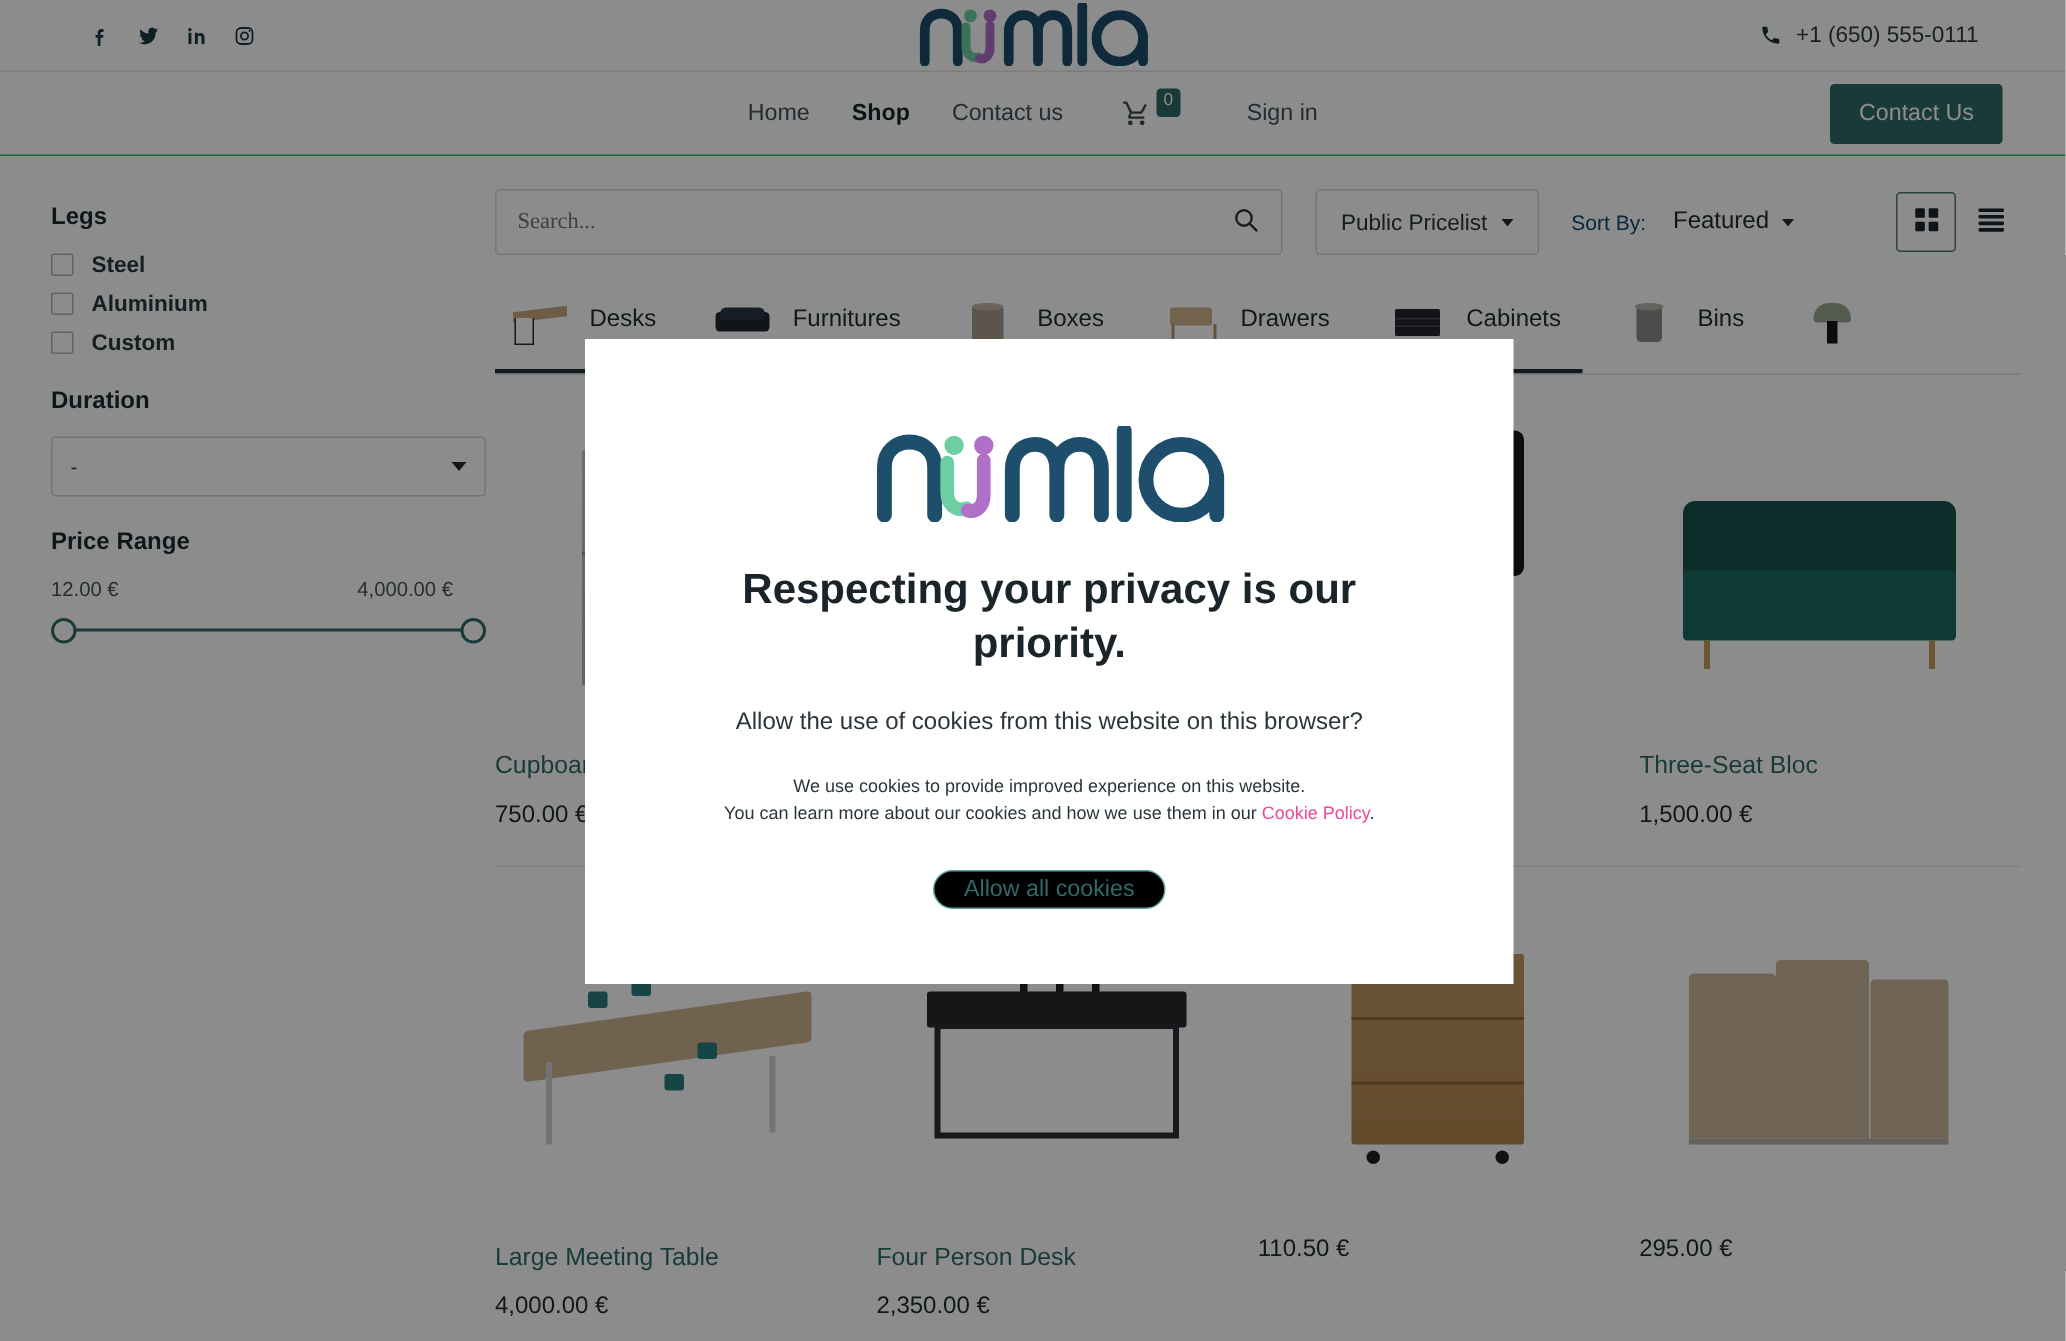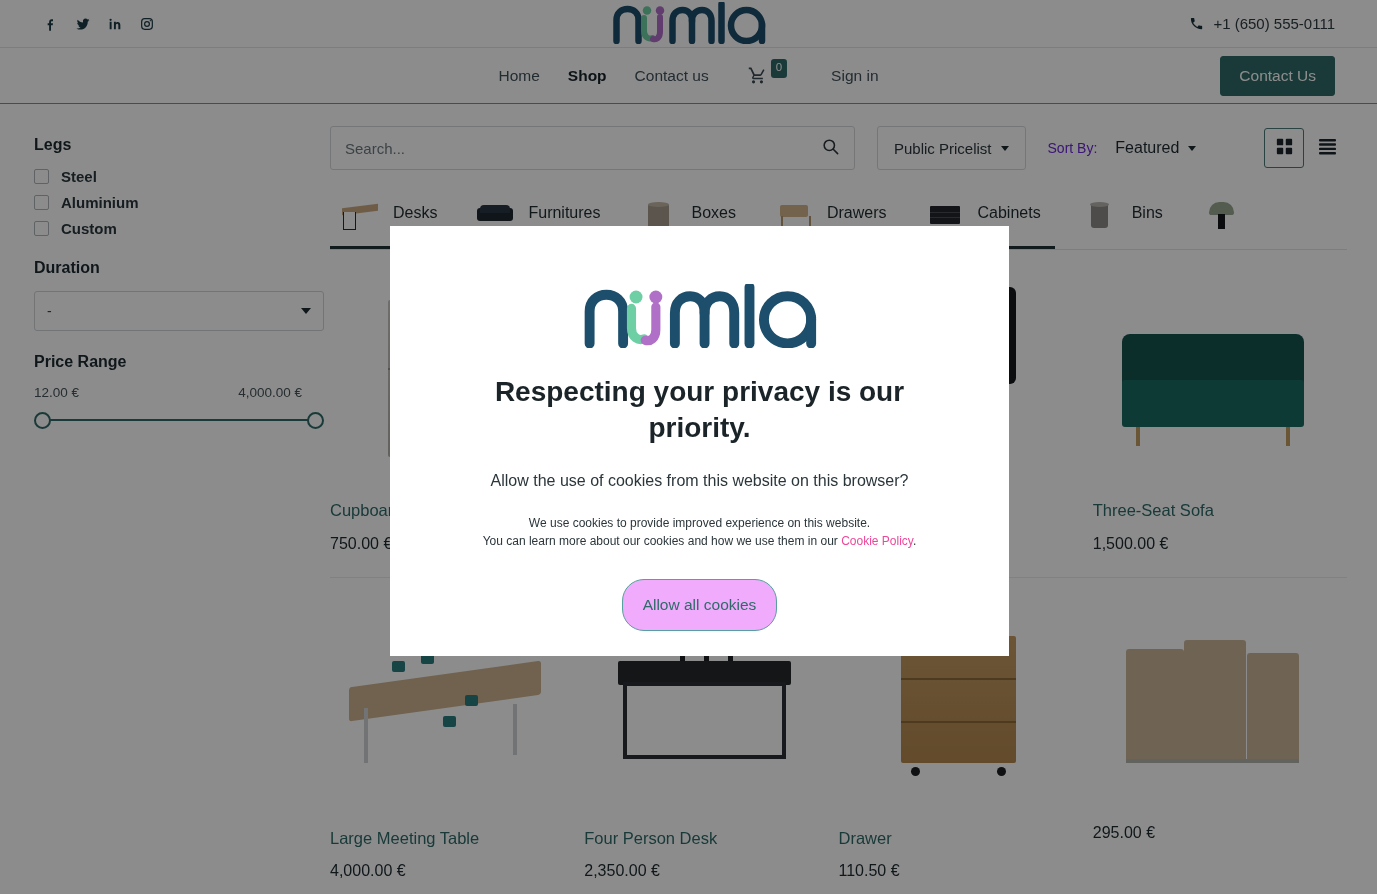--- a/index.html
+++ b/index.html
@@ -25,21 +25,21 @@
     z-index: 50;
   }
 
   
   .topbar {
     position: relative;
     height: 48px;
     border-bottom: 1px solid #e4e4e4;
     display: flex;
     align-items: center;
-    padding: 0 42px;
+    padding: 0 58px;
   }
   .social {
     display: flex;
     align-items: center;
     gap: 14px;
   }
   .social a {
     color: #1b3a44;
     display: inline-flex;
     align-items: center;
@@ -251,21 +251,21 @@
     overflow: hidden;
   }
   .search-input {
     flex: 1 1 auto;
     border: 0;
     outline: 0;
     font-size: 15px;
     color: #44525a;
     padding: 0 14px;
     height: 100%;
-    font-family: Liberation Sans, sans-serif;
+    font-family: Liberation Serif, serif;
     background: transparent;
   }
   .search-input::placeholder { color:#6c797f; }
   .search-btn {
     width: 48px; height: 100%;
     background: transparent;
     border: 0;
     cursor: pointer;
     display: flex;
     align-items: center;
@@ -291,21 +291,21 @@
   .caret-dn {
     width: 0; height: 0;
     border-left: 4.5px solid transparent;
     border-right: 4.5px solid transparent;
     border-top: 5.5px solid #1e2b30;
     display: inline-block;
   }
   .sortby-label {
     margin-left: 22px;
     font-size: 14px;
-    color: #6d28d9;
+    color: #0c4a6e;
     white-space: nowrap;
   }
   .sort-btn {
     margin-left: 10px;
     height: 44px;
     background: transparent;
     border: 0;
     font-size: 16px;
     color: #1e2b30;
     padding: 0 8px;
@@ -482,24 +482,24 @@
     text-align: center;
     line-height: 1.56;
     margin: 0 0 28px;
     max-width: 480px;
   }
   .modal-p a { color: #ec4899; text-decoration: none; text-align: center; }
   .modal-btns { display: flex; gap: 10px; }
   .pill {
     border: 1px solid #56a09d;
     color: #2e6b68;
-    background: #f0abfc;
+    background: #000000;
     border-radius: 22px;
     font-size: 15.5px;
-    padding: 16px 20px;
+    padding: 3px 20px;
     cursor: pointer;
     font-family: inherit;
     white-space: nowrap;
   }
 </style>
 </head>
 <body>
 
 <div id="page">
 
@@ -713,21 +713,21 @@
           <a class="card-name" href="#">Office Chair Black</a>
           <div class="card-price"></div>
         </div>
 
         <div class="card">
           <div class="card-img">
             <span class="p-sofa-back"></span>
             <span class="p-sofa-seat"></span>
             <span class="p-sofa-legs"></span>
           </div>
-          <a class="card-name" href="#">Three-Seat Sofa</a>
+          <a class="card-name" href="#">Three-Seat Bloc</a>
           <div class="card-price">1,500.00 €</div>
         </div>
 
         <div class="card">
           <div class="card-img">
             <span class="p-table-top"></span>
             <span class="p-table-leg"></span>
             <span class="p-table-leg2"></span>
             <span class="p-table-chair" style="left:26%;top:30%"></span>
             <span class="p-table-chair" style="left:38%;top:26%"></span>
@@ -751,21 +751,20 @@
         </div>
 
         <div class="card">
           <div class="card-img">
             <span class="p-drawer-body"></span>
             <span class="p-drawer-line" style="top:38%"></span>
             <span class="p-drawer-line" style="top:58%"></span>
             <span class="p-drawer-wheel" style="left:30%"></span>
             <span class="p-drawer-wheel" style="left:66%"></span>
           </div>
-          <a class="card-name" href="#">Drawer</a>
           <div class="card-price">110.50 €</div>
         </div>
 
         <div class="card">
           <div class="card-img">
             <span class="p-screen" style="left:14%;top:24%;width:24%;height:52%"></span>
             <span class="p-screen" style="left:38%;top:20%;width:26%;height:56%"></span>
             <span class="p-screen" style="left:64%;top:26%;width:22%;height:50%"></span>
             <span class="p-screen-base" style="left:14%;top:76%;width:72%"></span>
           </div>

